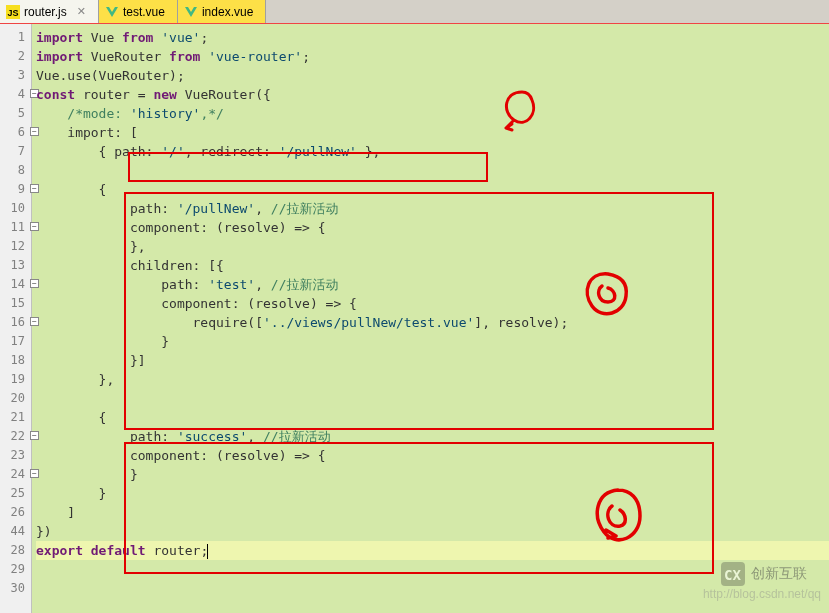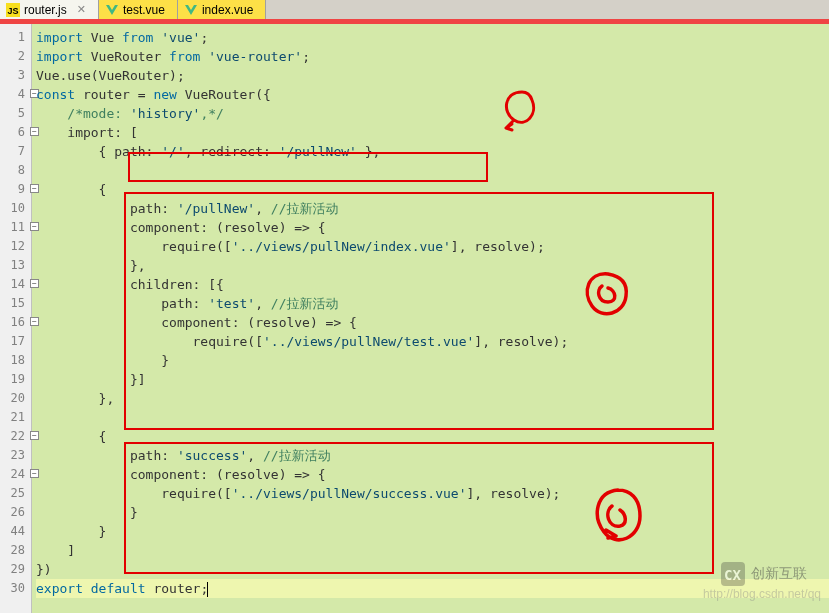--- a/index.html
+++ b/index.html
@@ -7,21 +7,21 @@
       font-family: Consolas, monospace;
       font-size: 13px;
       width: 829px;
       height: 613px;
       background: #f0f0f0;
       position: relative;
       overflow: hidden;
     }
     .tabs {
       background: #d4d0c8;
-      border-bottom: 5px solid #ef4444;
+      border-bottom: 1px solid #ef4444;
       display: flex;
       height: 24px;
     }
     .tab {
       padding: 3px 12px 3px 6px;
       border-right: 1px solid #a0a0a0;
       display: flex;
       align-items: center;
       gap: 4px;
       font-size: 12px;
@@ -83,21 +83,21 @@
     }
     .code-line {
       height: 19px;
       line-height: 19px;
       white-space: pre;
       color: #333;
     }
     .code-line.current {
       background: rgba(255,255,180,0.6);
     }
-    .kw { color: #0369a1; font-weight: normal; }
+    .kw { color: #701a75; font-weight: bold; }
     .str { color: #0c4a6e; }
     .com { color: #3f7f5f; }
     .cursor {
       display: inline-block;
       width: 1px;
       height: 15px;
       background: #000;
       vertical-align: middle;
       margin-left: -1px;
     }
@@ -201,34 +201,32 @@
       <div class="code-line"><span class="kw">import</span> VueRouter <span class="kw">from</span> <span class="str">'vue-router'</span>;</div>
       <div class="code-line">Vue.use(VueRouter);</div>
       <div class="code-line"><span class="kw">const</span> router = <span class="kw">new</span> VueRouter({</div>
       <div class="code-line">    <span class="com">/*mode: <span class="str">'history'</span>,*/</span></div>
       <div class="code-line">    import: [</div>
       <div class="code-line">        { path: <span class="str">'/'</span>, redirect: <span class="str">'/pullNew'</span> },</div>
       <div class="code-line"></div>
       <div class="code-line">        {</div>
       <div class="code-line">            path: <span class="str">'/pullNew'</span>, <span class="com">//拉新活动</span></div>
       <div class="code-line">            component: (resolve) =&gt; {</div>
-      <div class="code-line">                require([<span class="str">'../views/pullNew/index.vue'</span>], resolve);</div>
       <div class="code-line">            },</div>
       <div class="code-line">            children: [{</div>
       <div class="code-line">                path: <span class="str">'test'</span>, <span class="com">//拉新活动</span></div>
       <div class="code-line">                component: (resolve) =&gt; {</div>
       <div class="code-line">                    require([<span class="str">'../views/pullNew/test.vue'</span>], resolve);</div>
       <div class="code-line">                }</div>
       <div class="code-line">            }]</div>
       <div class="code-line">        },</div>
       <div class="code-line"></div>
       <div class="code-line">        {</div>
       <div class="code-line">            path: <span class="str">'success'</span>, <span class="com">//拉新活动</span></div>
       <div class="code-line">            component: (resolve) =&gt; {</div>
-      <div class="code-line">                require([<span class="str">'../views/pullNew/success.vue'</span>], resolve);</div>
       <div class="code-line">            }</div>
       <div class="code-line">        }</div>
       <div class="code-line">    ]</div>
       <div class="code-line">})</div>
       <div class="code-line current"><span class="kw">export</span> <span class="kw">default</span> router;<span class="cursor"></span></div>
       <div class="red-box box1"></div>
     <div class="red-box box2"></div>
     <div class="red-box box3"></div>
 
     <svg class="scribble" style="left:460px;top:60px" width="60" height="50">

